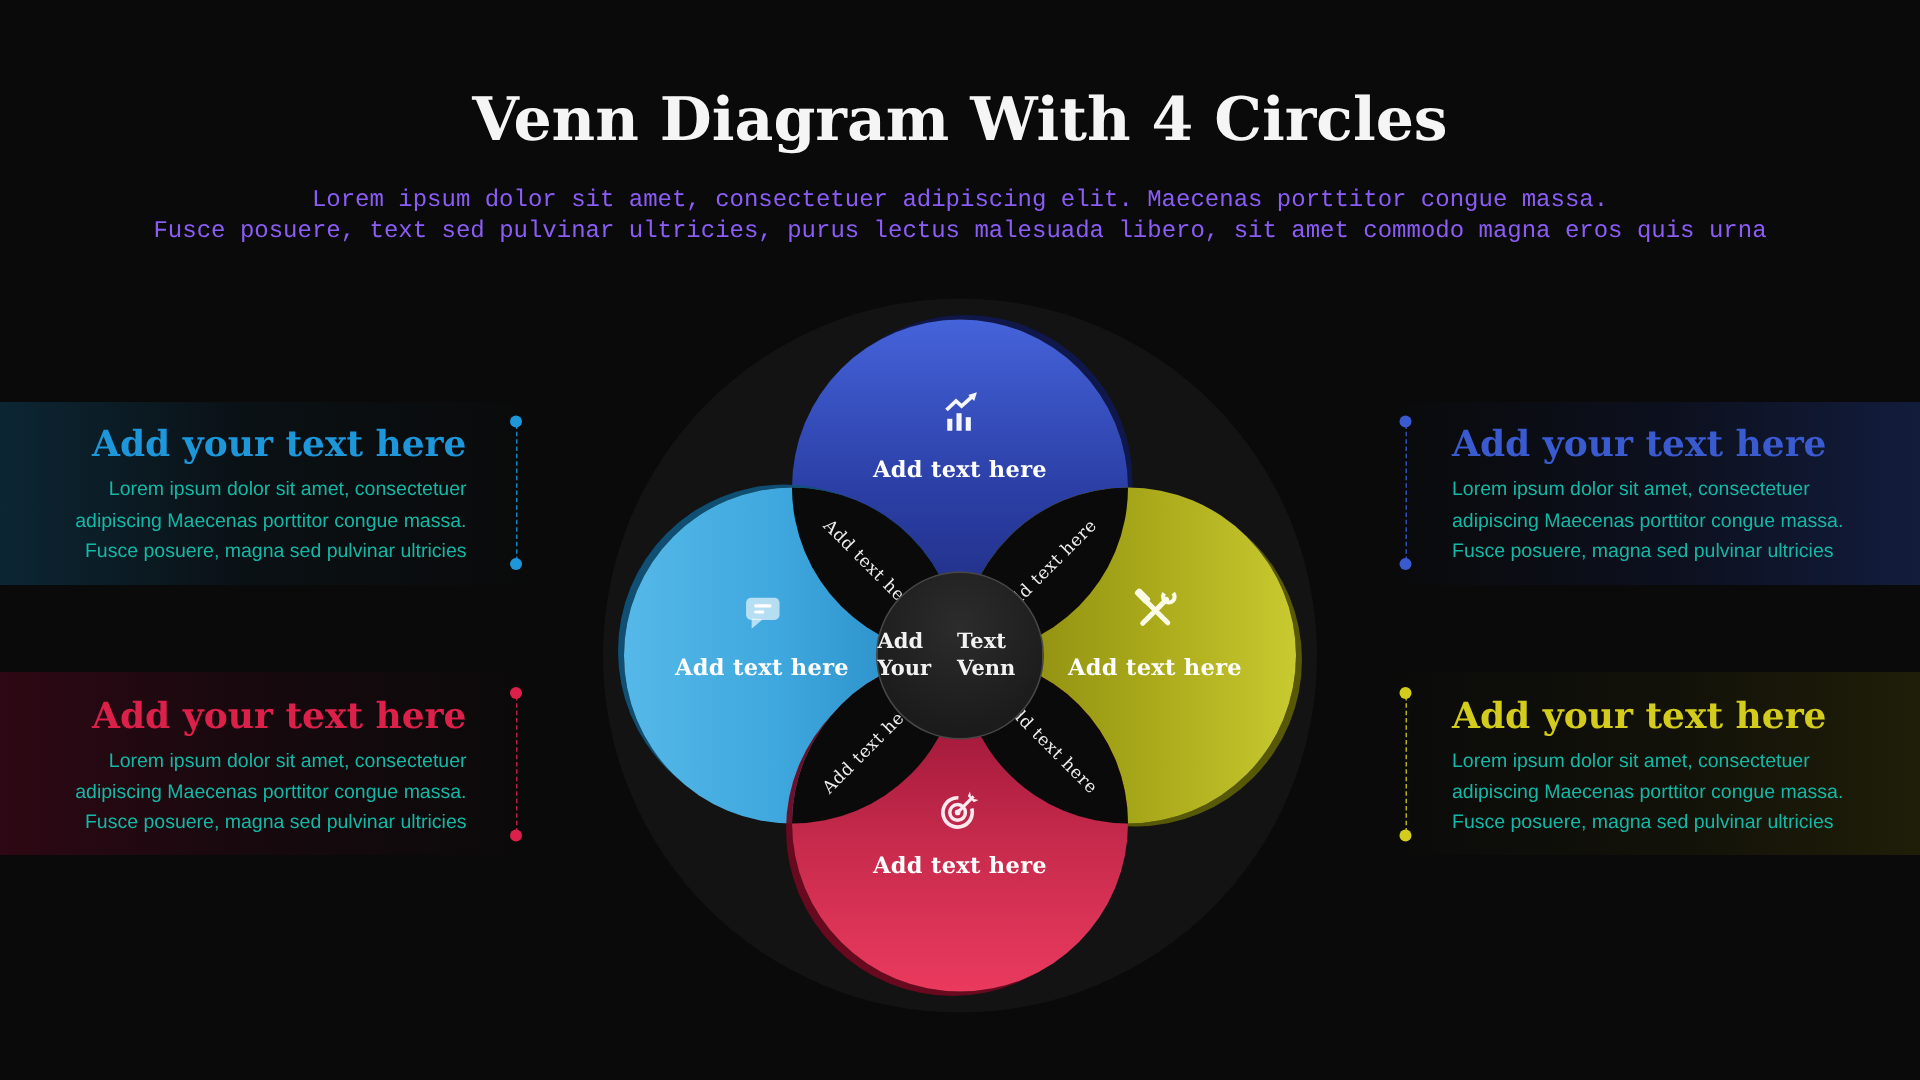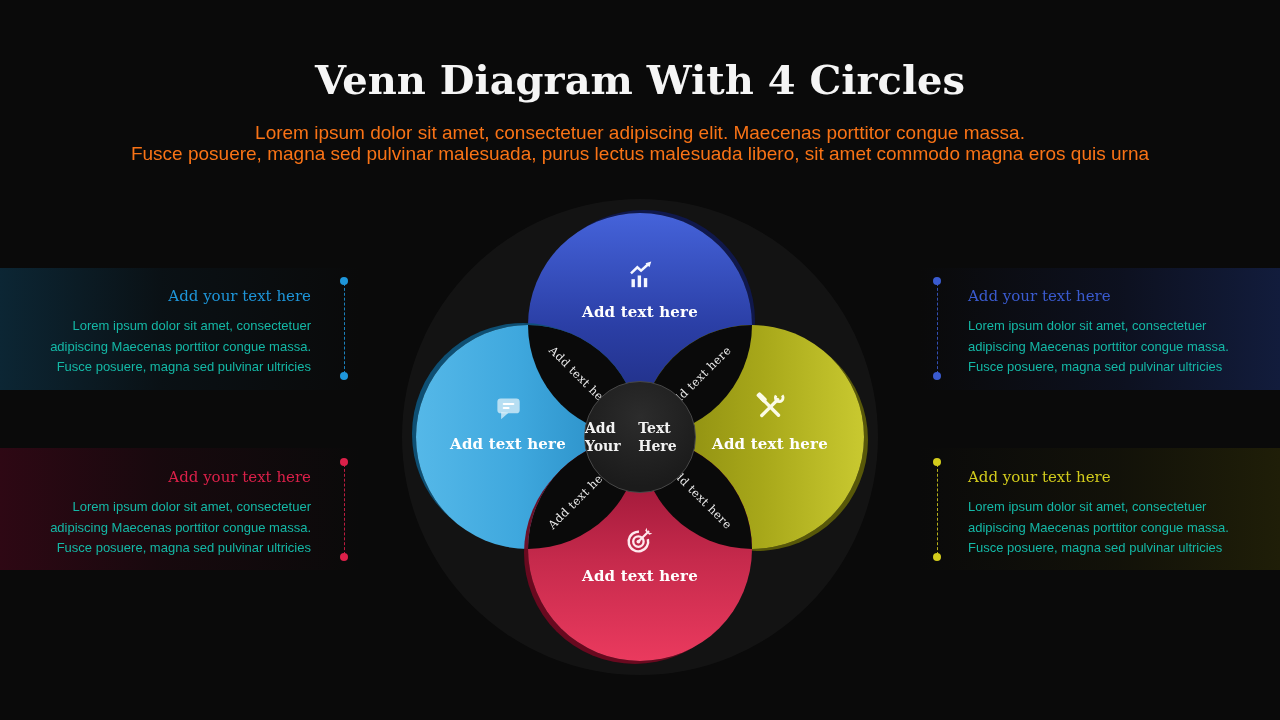--- a/index.html
+++ b/index.html
@@ -8,26 +8,26 @@
   
   .band{position:absolute;width:360px;height:122px;pointer-events:none;}
   .band.tl{left:0;top:268px;background:linear-gradient(90deg,#0C2634 0%,rgba(10,25,34,.45) 45%,rgba(10,25,34,0) 100%);}
   .band.tr{right:0;top:268px;background:linear-gradient(270deg,#121C3C 0%,rgba(16,24,56,.45) 45%,rgba(16,24,56,0) 100%);}
   .band.bl{left:0;top:448px;background:linear-gradient(90deg,#2E0814 0%,rgba(40,8,18,.45) 45%,rgba(40,8,18,0) 100%);}
   .band.br{right:0;top:448px;background:linear-gradient(270deg,#1F1E08 0%,rgba(28,27,8,.45) 45%,rgba(28,27,8,0) 100%);}
   
   .title{position:absolute;top:58px;left:0;right:0;text-align:center;
          font-family:"DejaVu Serif","Liberation Serif",serif;font-weight:700;font-size:40px;
          line-height:44px;color:#F5F5F5;}
-  .subtitle{position:absolute;left:0;right:0;text-align:center;font-size:19px;color:#f97316;line-height:18px;}
+  .subtitle{position:absolute;left:0;right:0;text-align:center;font-size:16px;color:#8b5cf6;line-height:18px;font-family:Liberation Mono, monospace;}
   .subtitle.s1{top:124px;}
   .subtitle.s2{top:145px;}
   
   .callout{position:absolute;width:311px;}
-  .callout .h{font-family:"DejaVu Serif","Liberation Serif",serif;font-weight:400;font-size:15px;line-height:24px;}
+  .callout .h{font-family:"DejaVu Serif","Liberation Serif",serif;font-weight:700;font-size:24px;line-height:24px;}
   .callout .body{margin-top:8px;}
   .callout .bl-line{font-size:13px;line-height:20.6px;color:#14b8a6;}
   .call-tl{left:0;top:284px;text-align:right;}
   .call-tr{left:968px;top:284px;text-align:left;width:312px;}
   .call-bl{left:0;top:465px;text-align:right;}
   .call-br{left:968px;top:465px;text-align:left;width:312px;}
   
   .conn{position:absolute;width:8px;height:103px;}
   .conn.tl{left:340px;top:277px;}
   .conn.tr{left:933px;top:277px;}
@@ -80,21 +80,21 @@
 
 <div class="slide">
 
   <div class="band tl"></div>
   <div class="band tr"></div>
   <div class="band bl"></div>
   <div class="band br"></div>
 
   <div class="title">Venn Diagram With 4 Circles</div>
   <div class="subtitle s1">Lorem ipsum dolor sit amet, consectetuer adipiscing elit. Maecenas porttitor congue massa.</div>
-  <div class="subtitle s2">Fusce posuere, magna sed pulvinar malesuada, purus lectus malesuada libero, sit amet commodo magna eros quis urna</div>
+  <div class="subtitle s2">Fusce posuere, text sed pulvinar ultricies, purus lectus malesuada libero, sit amet commodo magna eros quis urna</div>
 
   <div class="callout call-tl">
     <div class="h" style="color: rgb(30, 150, 218);">Add your text here</div>
     <div class="body">
       <div class="bl-line">Lorem ipsum dolor sit amet, consectetuer</div>
       <div class="bl-line">adipiscing Maecenas porttitor congue massa.</div>
       <div class="bl-line">Fusce posuere, magna sed pulvinar ultricies</div>
     </div>
   </div>
   <div class="conn tl" style="color: rgb(30, 150, 218);">
@@ -217,16 +217,16 @@
   </div>
   <div class="petal p-bl">
     <span class="plbl">Add text here</span>
   </div>
   <div class="petal p-br">
     <span class="plbl">Add text here</span>
   </div>
 
   <div class="center-circle">
     <div class="cl">Add Your</div>
-    <div class="cl">Text Here</div>
+    <div class="cl">Text Venn</div>
   </div>
 
 </div>
 
 </body></html>

